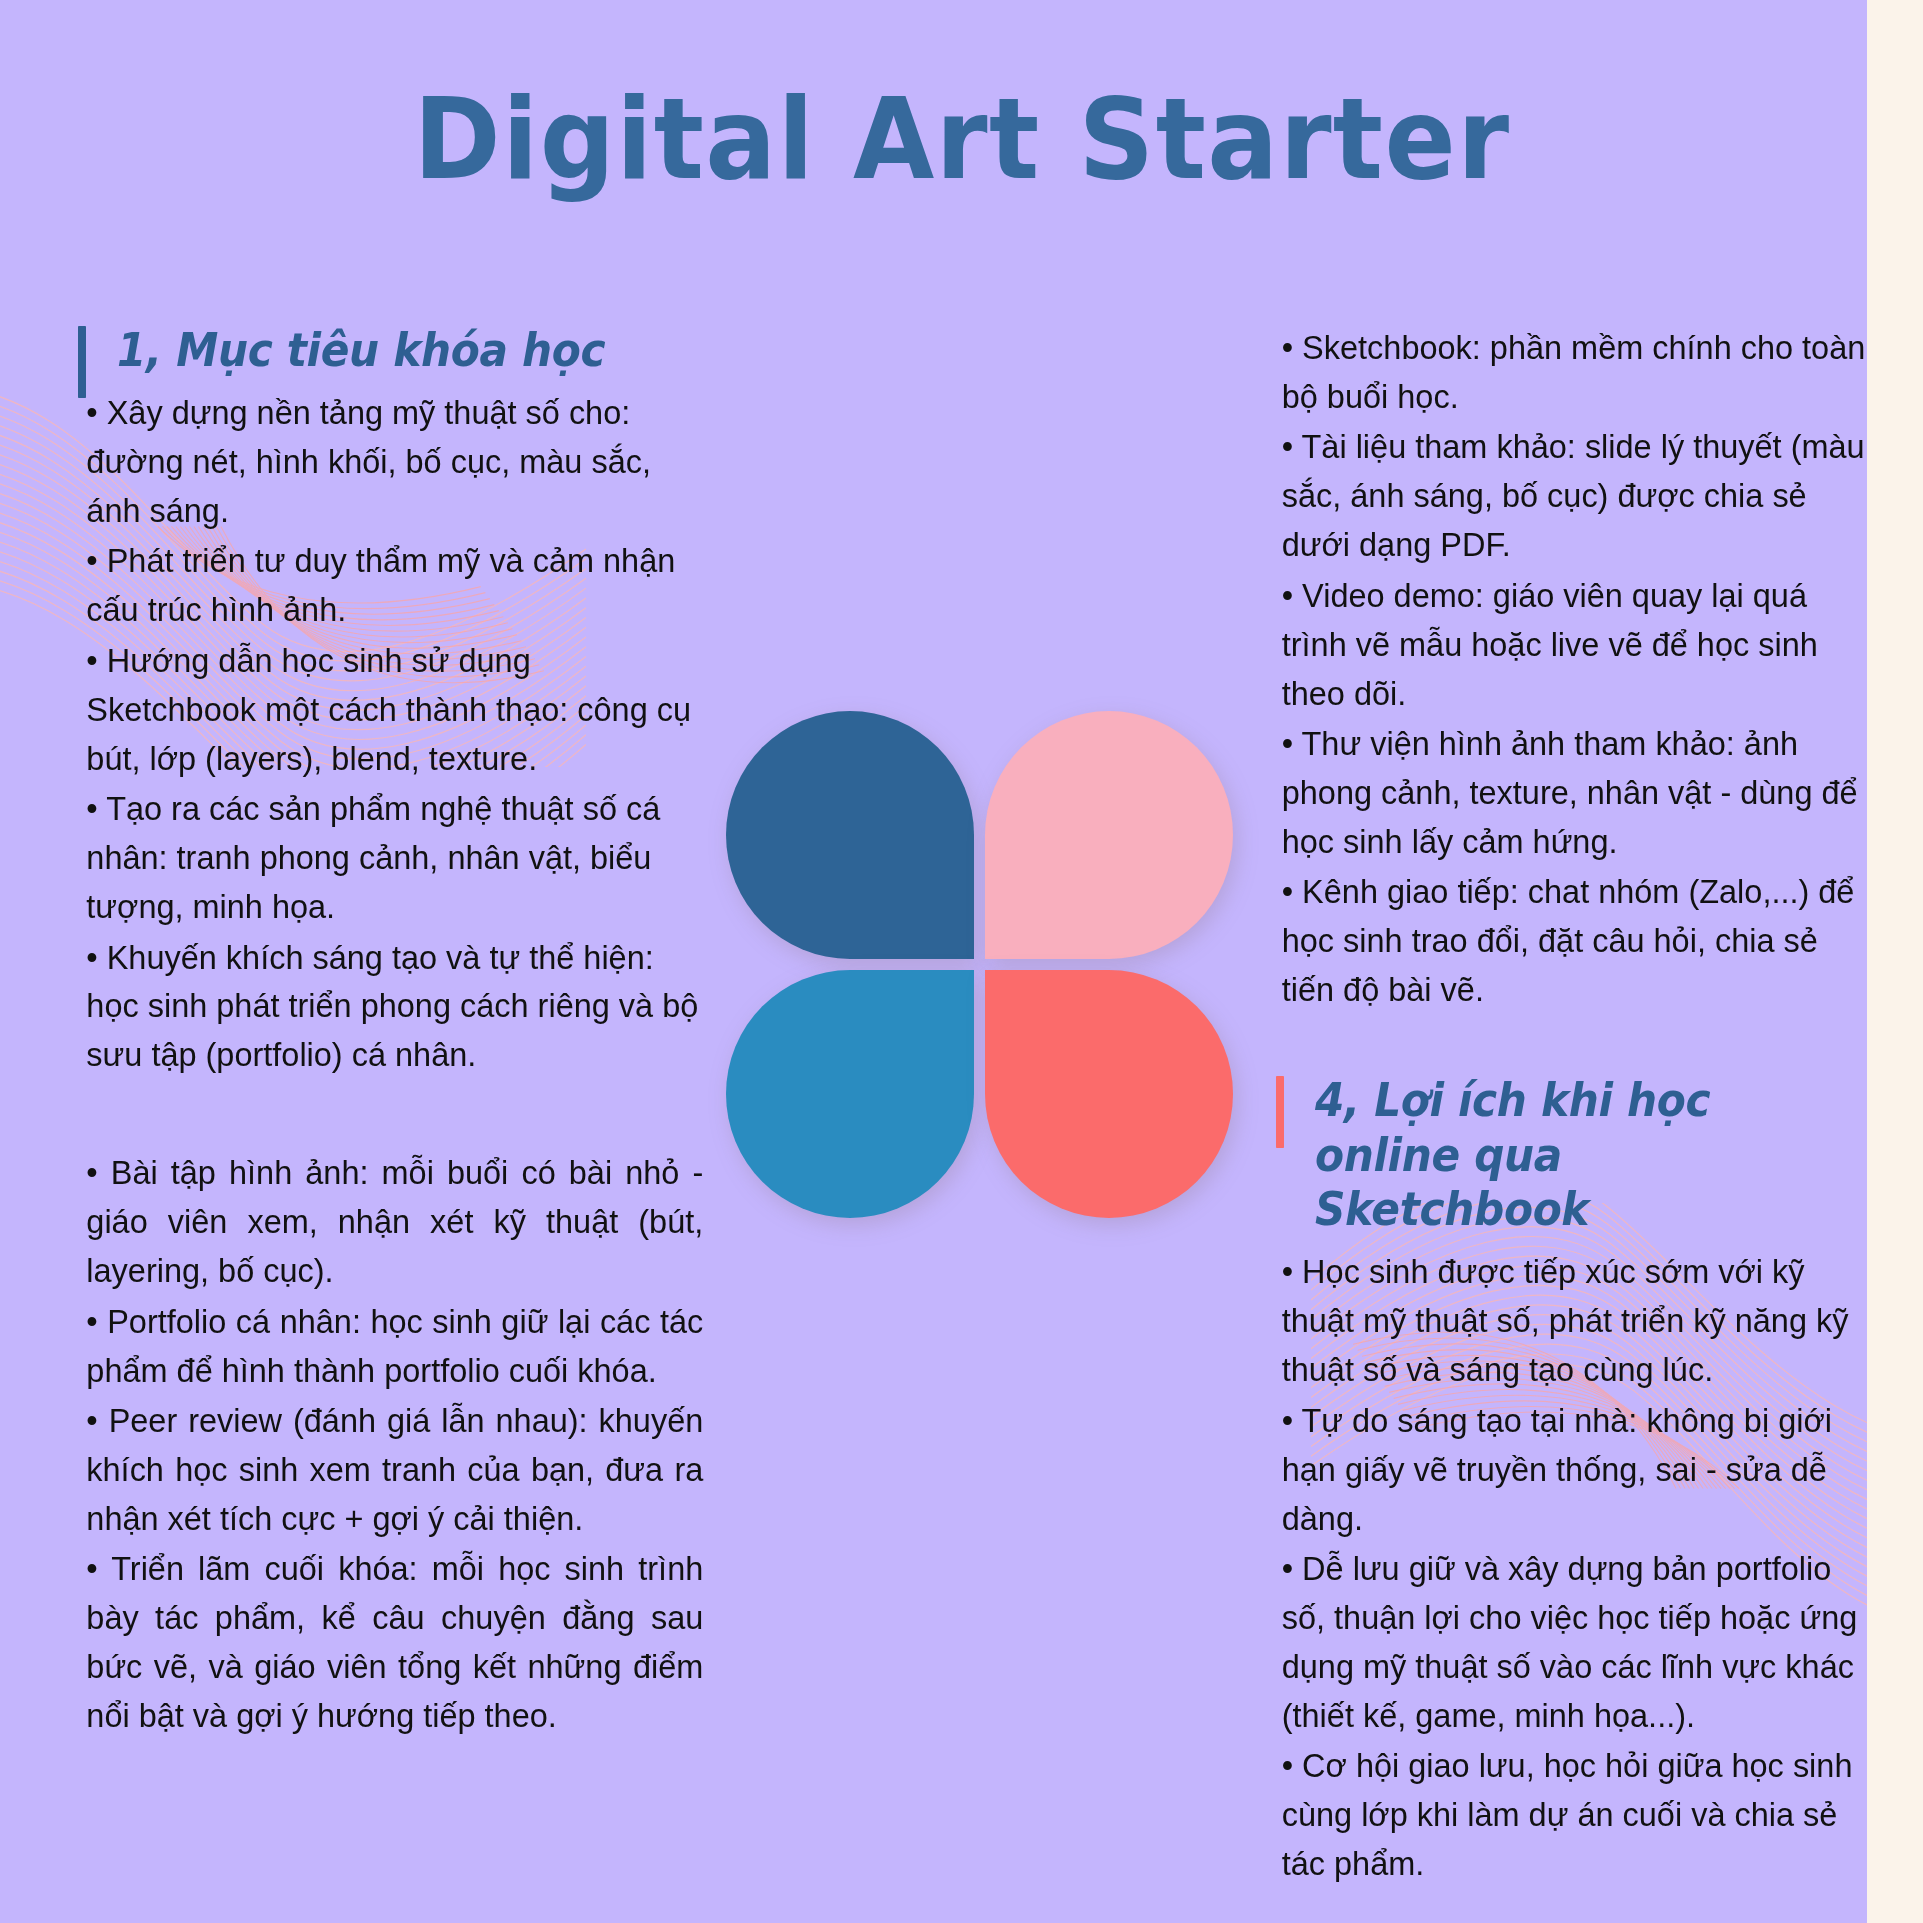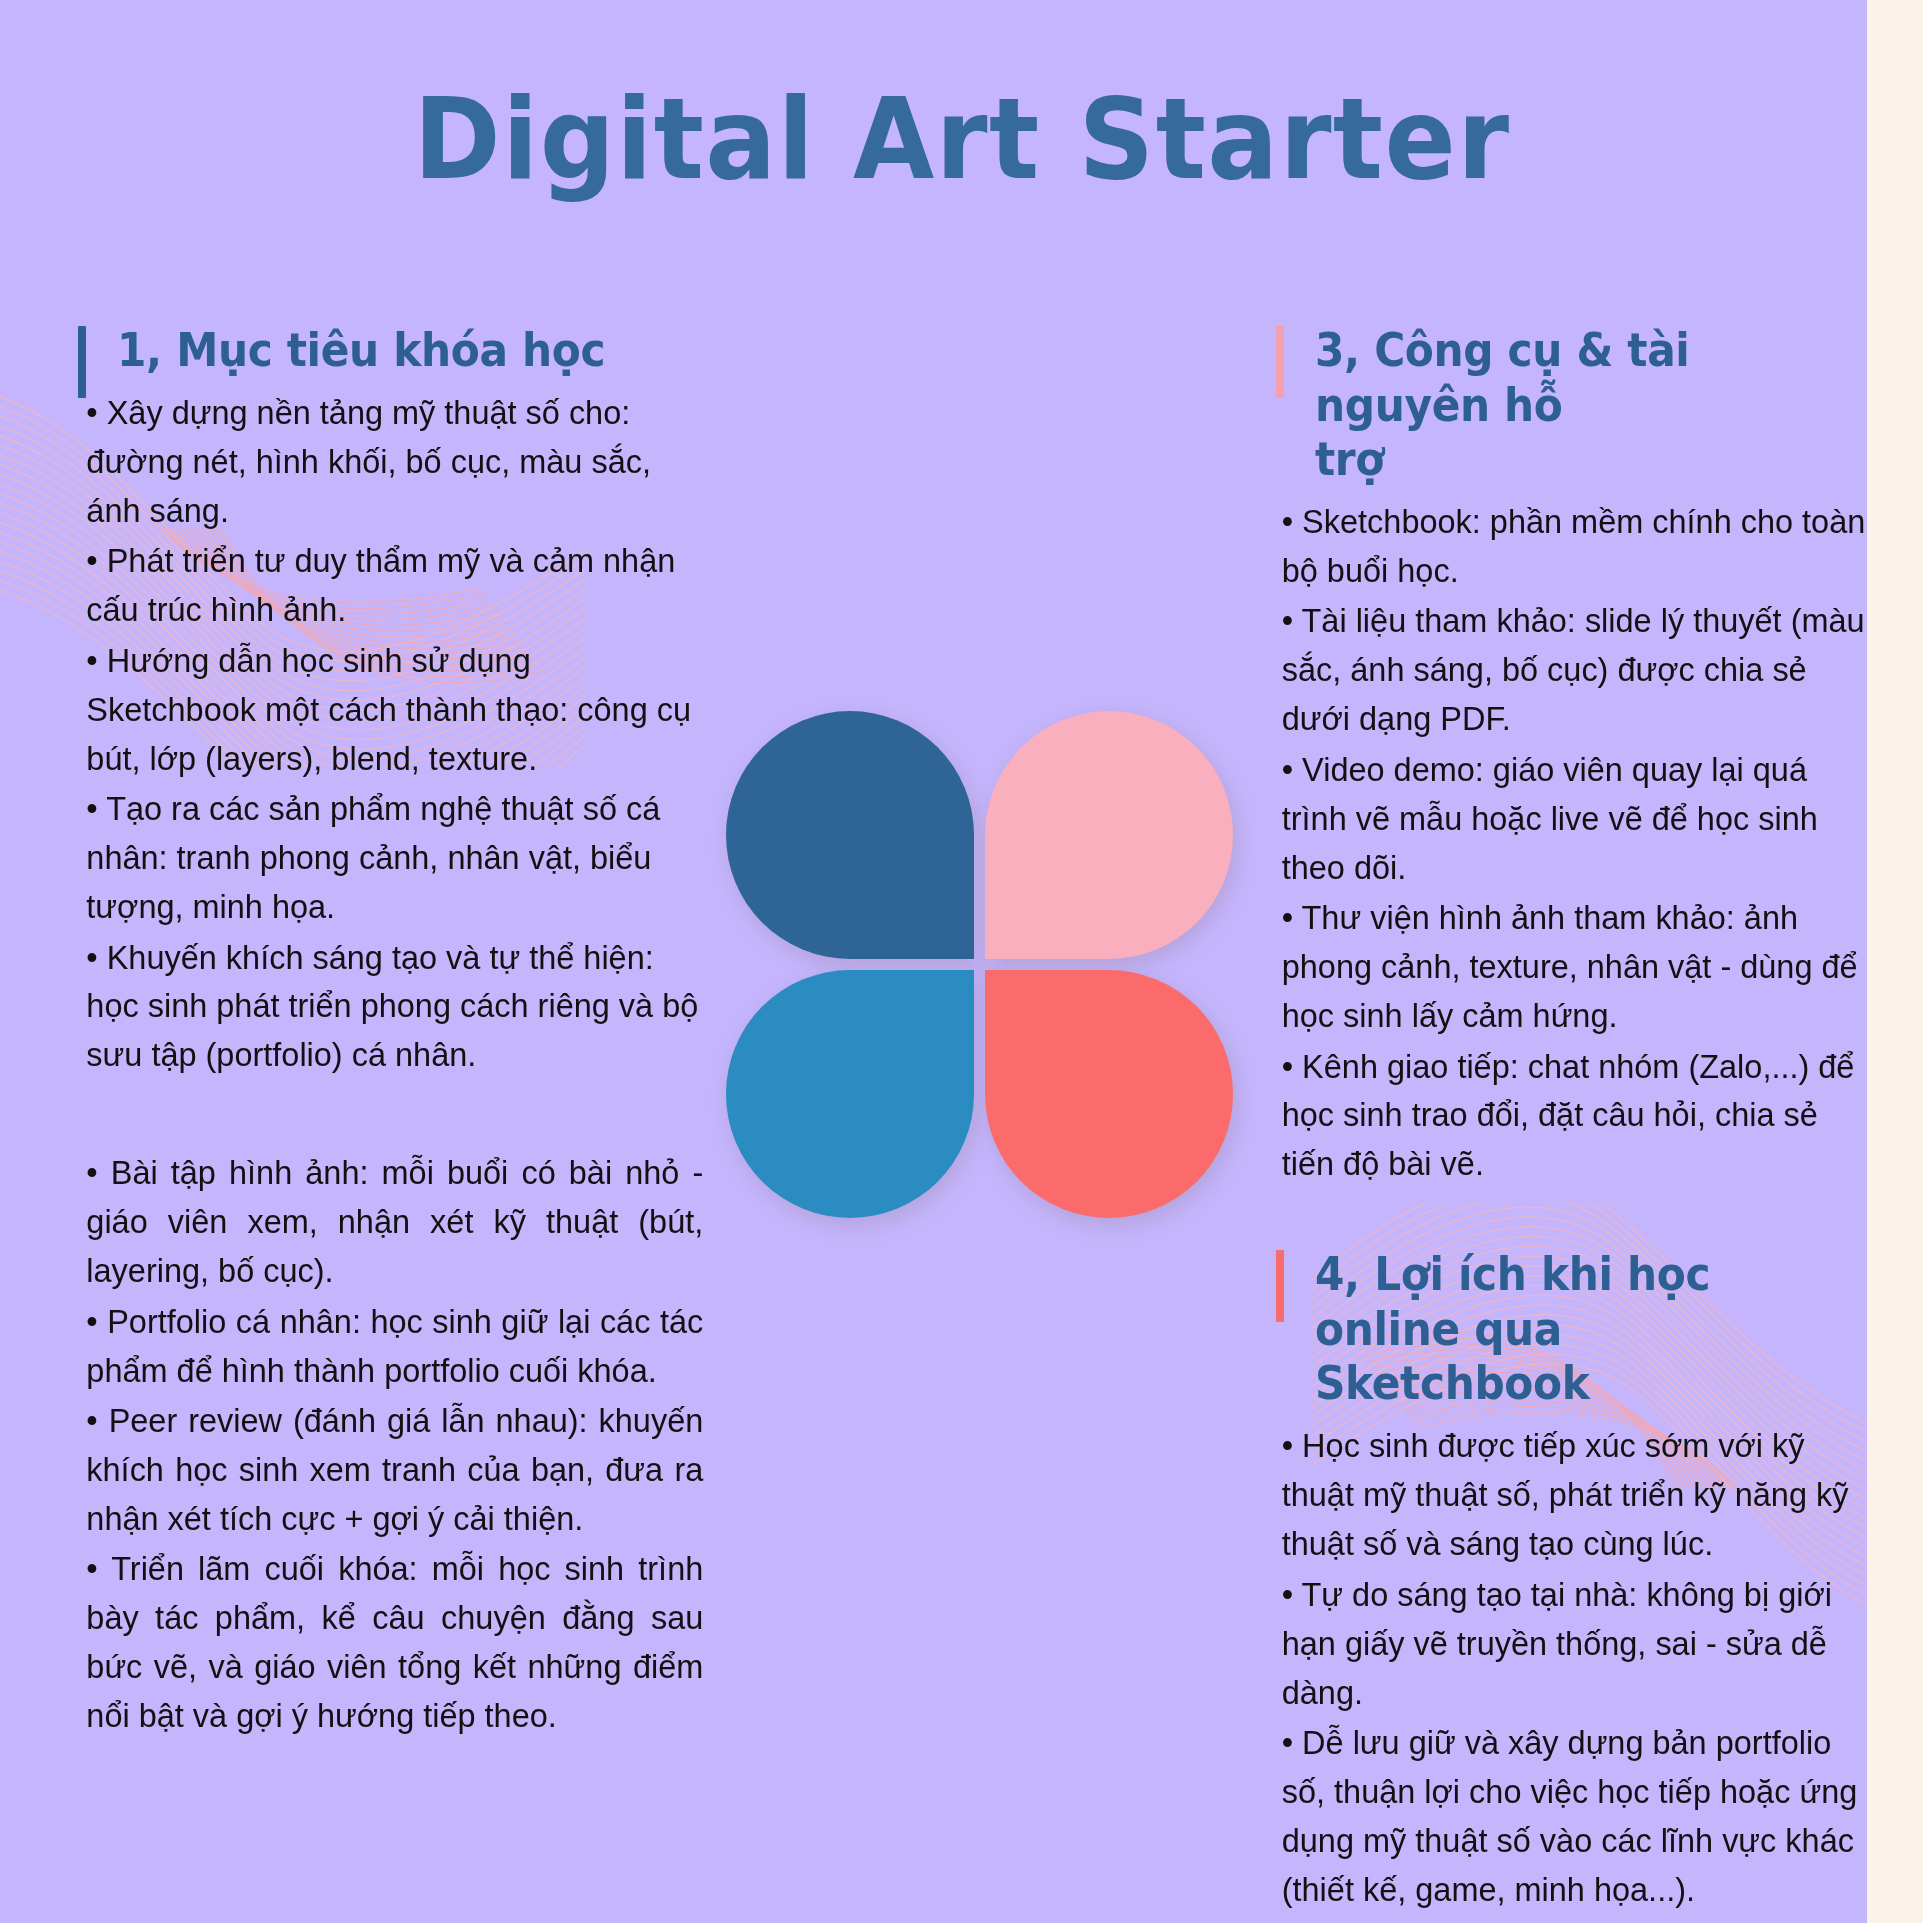--- a/index.html
+++ b/index.html
@@ -48,20 +48,21 @@
   }
   .col-left  { left: 72px;  width: 661px; }
   .col-right { left: 1276px; width: 624px; }
 
   .section { margin-bottom: 6px; }
 
   .sec-head {
     position: relative;
     padding-left: 39px;
     margin-bottom: 10.5px;
+    font-style: italic;
   }
   .accent-bar {
     position: absolute;
     left: 0;
     top: 3px;
     width: 8.3px;
     height: 72px;
     border-radius: 0.8px;
   }
   .bar-blue  { background: #2E5F92; }
@@ -250,25 +251,20 @@
         <p class="bullet-row">•  Peer review (đánh giá lẫn nhau): khuyến khích học sinh xem tranh của bạn, đưa ra nhận xét tích cực + gợi ý cải thiện.</p>
         <p class="bullet-row">•  Triển lãm cuối khóa: mỗi học sinh trình bày tác phẩm, kể câu chuyện đằng sau bức vẽ, và giáo viên tổng kết những điểm nổi bật và gợi ý hướng tiếp theo.</p>
       </div>
     </div>
 
   </div>
 
   <div class="col col-right">
 
     <div class="section section-3">
-      <div class="sec-head">
-        <span class="accent-bar bar-pink"></span>
-        <div class="sec-title">3, Công cụ &amp; tài nguyên hỗ
-trợ</div>
-      </div>
       <div class="sec-body">
         <p class="bullet-row">•  Sketchbook: phần mềm chính cho toàn bộ buổi học.</p>
         <p class="bullet-row">•  Tài liệu tham khảo: slide lý thuyết (màu sắc, ánh sáng, bố cục) được chia sẻ dưới dạng PDF.</p>
         <p class="bullet-row">•  Video demo: giáo viên quay lại quá trình vẽ mẫu hoặc live vẽ để học sinh theo dõi.</p>
         <p class="bullet-row">•  Thư viện hình ảnh tham khảo: ảnh phong cảnh, texture, nhân vật - dùng để học sinh lấy cảm hứng.</p>
         <p class="bullet-row">•  Kênh giao tiếp: chat nhóm (Zalo,...) để học sinh trao đổi, đặt câu hỏi, chia sẻ tiến độ bài vẽ.</p>
       </div>
     </div>
 
     <div class="section section-4">

